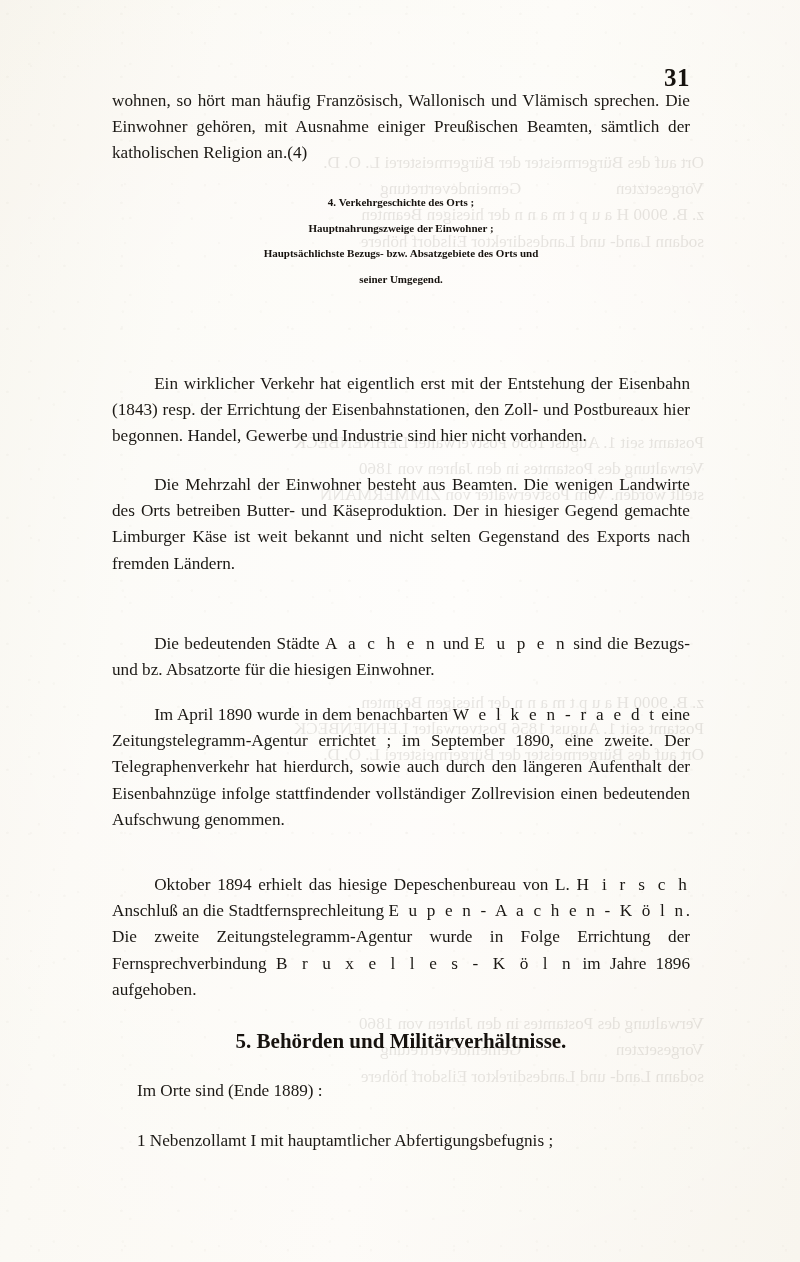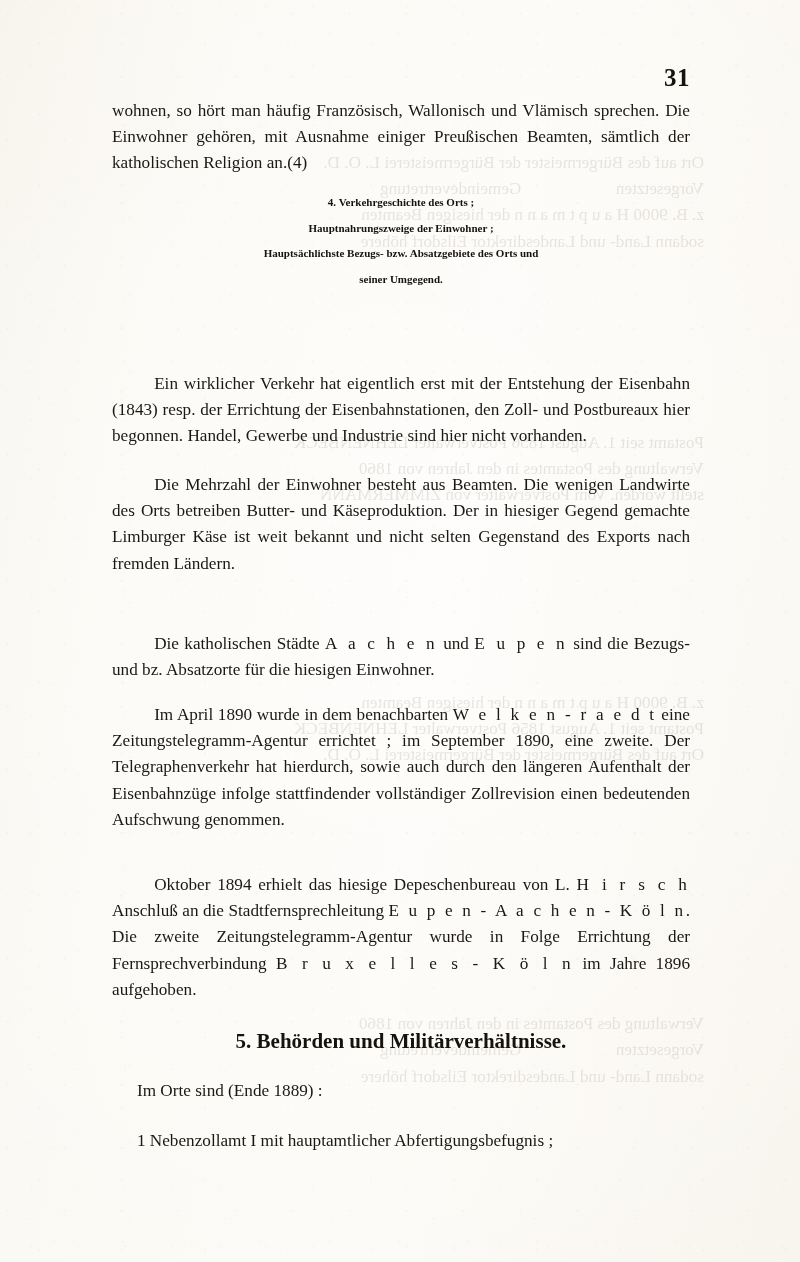--- a/index.html
+++ b/index.html
@@ -140,21 +140,21 @@
 
   <div class="bleed b4"><span></span>
 <span>Verwaltung des Postamtes in den Jahren von 1860</span>
 <span>Vorgesetzten                      Gemeindevertretung</span>
 <span>sodann Land- und Landesdirektor Eilsdorf höhere</span></div>
 
   <div class="content">
 
     <div class="folio">31</div>
 
-    <div class="body-block" style="top:88px;margin-top:10px;">
+    <div class="body-block" style="top:88px;">
       <p class="para noindent">wohnen, so hört man häufig Französisch, Wallonisch und Vlämisch sprechen. Die Einwohner gehören, mit Ausnahme einiger Preußischen Beamten, sämtlich der katholischen Religion an.(4)</p>
     </div>
 
     <div class="body-block" style="top:190px;">
       <div class="heading">
         <span class="ln">4. Verkehrgeschichte des Orts ;</span>
         <span class="ln">Hauptnahrungszweige der Einwohner ;</span>
         <span class="ln">Hauptsächlichste Bezugs- bzw. Absatzgebiete des Orts und</span>
         <span class="ln">seiner Umgegend.</span>
       </div>
@@ -162,21 +162,21 @@
 
     <div class="body-block" style="top:371px;">
       <p class="para indent">Ein wirklicher Verkehr hat eigentlich erst mit der Entstehung der Eisenbahn (1843) resp. der Errichtung der Eisenbahnstationen, den Zoll- und Postbureaux hier begonnen. Handel, Gewerbe und Industrie sind hier nicht vorhanden.</p>
     </div>
 
     <div class="body-block" style="top:472px;">
       <p class="para indent">Die Mehrzahl der Einwohner besteht aus Beamten. Die wenigen Landwirte des Orts betreiben Butter- und Käseproduktion. Der in hiesiger Gegend gemachte Limburger Käse ist weit bekannt und nicht selten Gegenstand des Exports nach fremden Ländern.</p>
     </div>
 
     <div class="body-block" style="top:631px;">
-      <p class="para indent"><span>Die katholischen Städte </span><span class="sp">A a c h e n</span><span> und </span><span class="sp">E u p e n</span><span> sind die Bezugs- und bz. Absatzorte für die hiesigen Einwohner.</span></p>
+      <p class="para indent"><span>Die bedeutenden Städte </span><span class="sp">A a c h e n</span><span> und </span><span class="sp">E u p e n</span><span> sind die Bezugs- und bz. Absatzorte für die hiesigen Einwohner.</span></p>
     </div>
 
     <div class="body-block" style="top:702px;">
       <p class="para indent"><span>Im April 1890 wurde in dem benachbarten </span><span class="sp-tight">W e l k e n - r a e d t</span><span> eine Zeitungstelegramm-Agentur errichtet ; im September 1890, eine zweite. Der Telegraphenverkehr hat hierdurch, sowie auch durch den längeren Aufenthalt der Eisenbahnzüge infolge stattfindender vollständiger Zollrevision einen bedeutenden Aufschwung genommen.</span></p>
     </div>
 
     <div class="body-block" style="top:872px;">
       <p class="para indent"><span>Oktober 1894 erhielt das hiesige Depeschenbureau von L. </span><span class="sp">H i r s c h</span><span> Anschluß an die Stadtfernsprechleitung </span><span class="sp-tight">E u p e n - A a c h e n - K ö l n</span><span>. Die zweite Zeitungstelegramm-Agentur wurde in Folge Errichtung der Fernsprechverbindung </span><span class="sp-tight">B r u x e l l e s - K ö l n</span><span> im Jahre 1896 aufgehoben.</span></p>
     </div>
 

